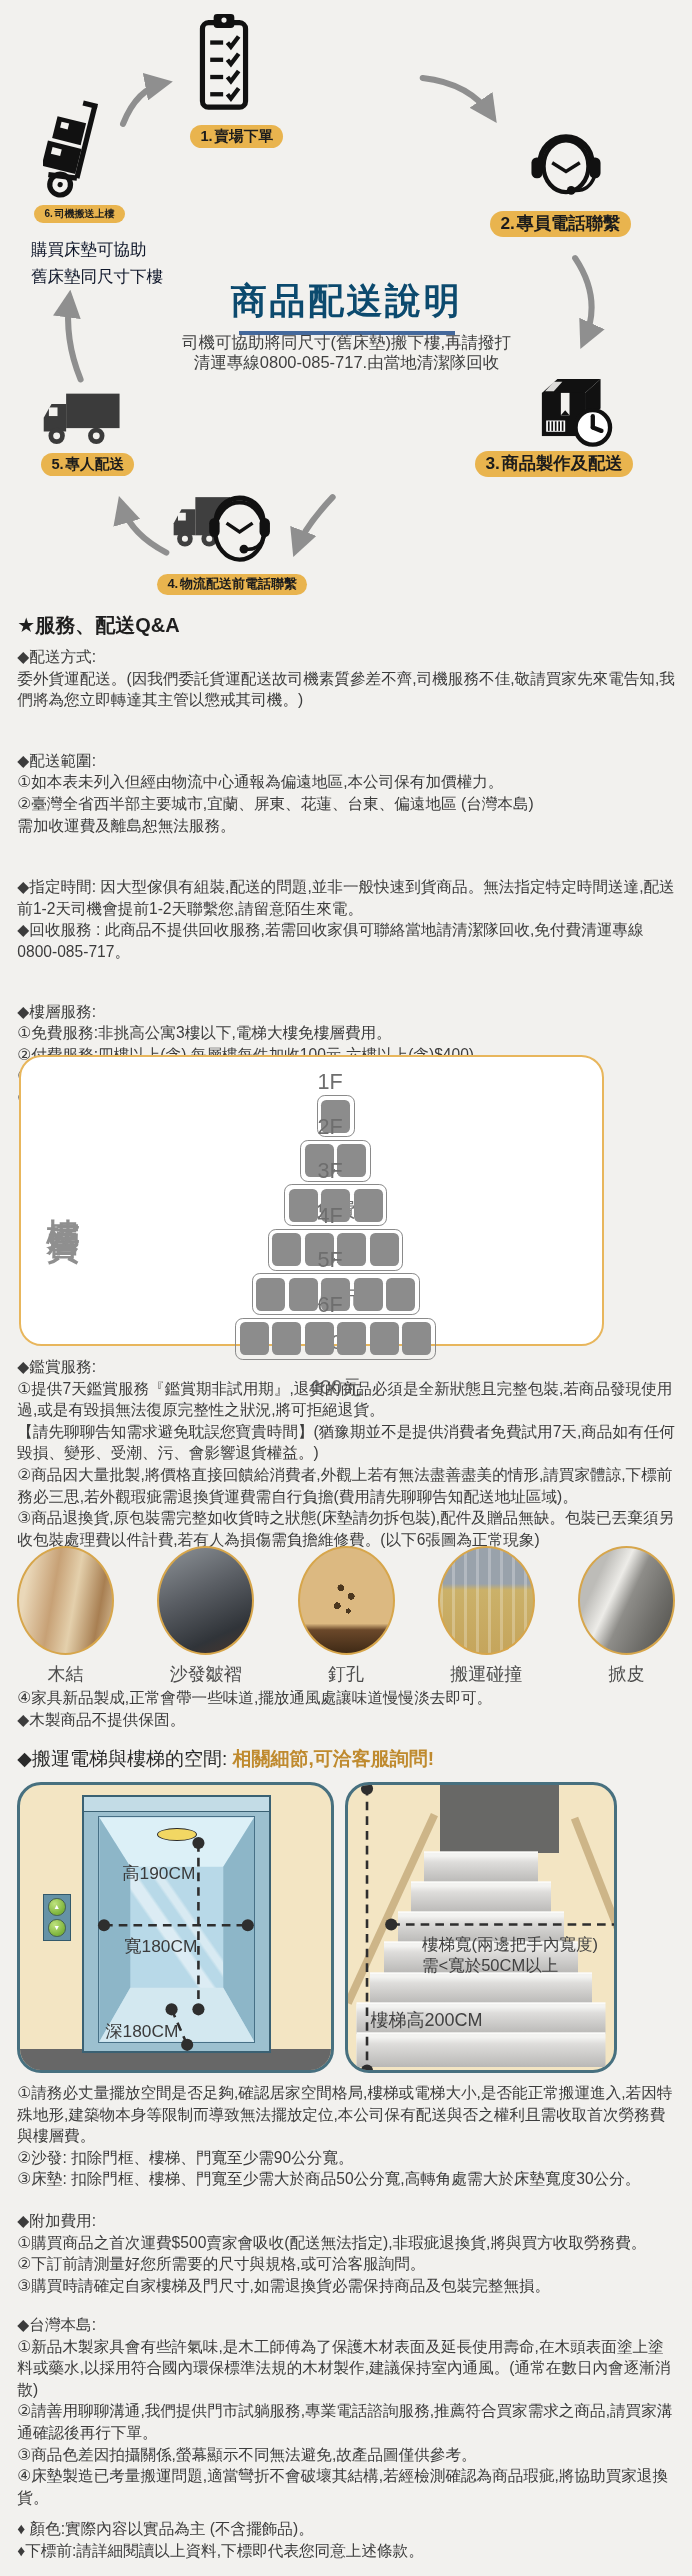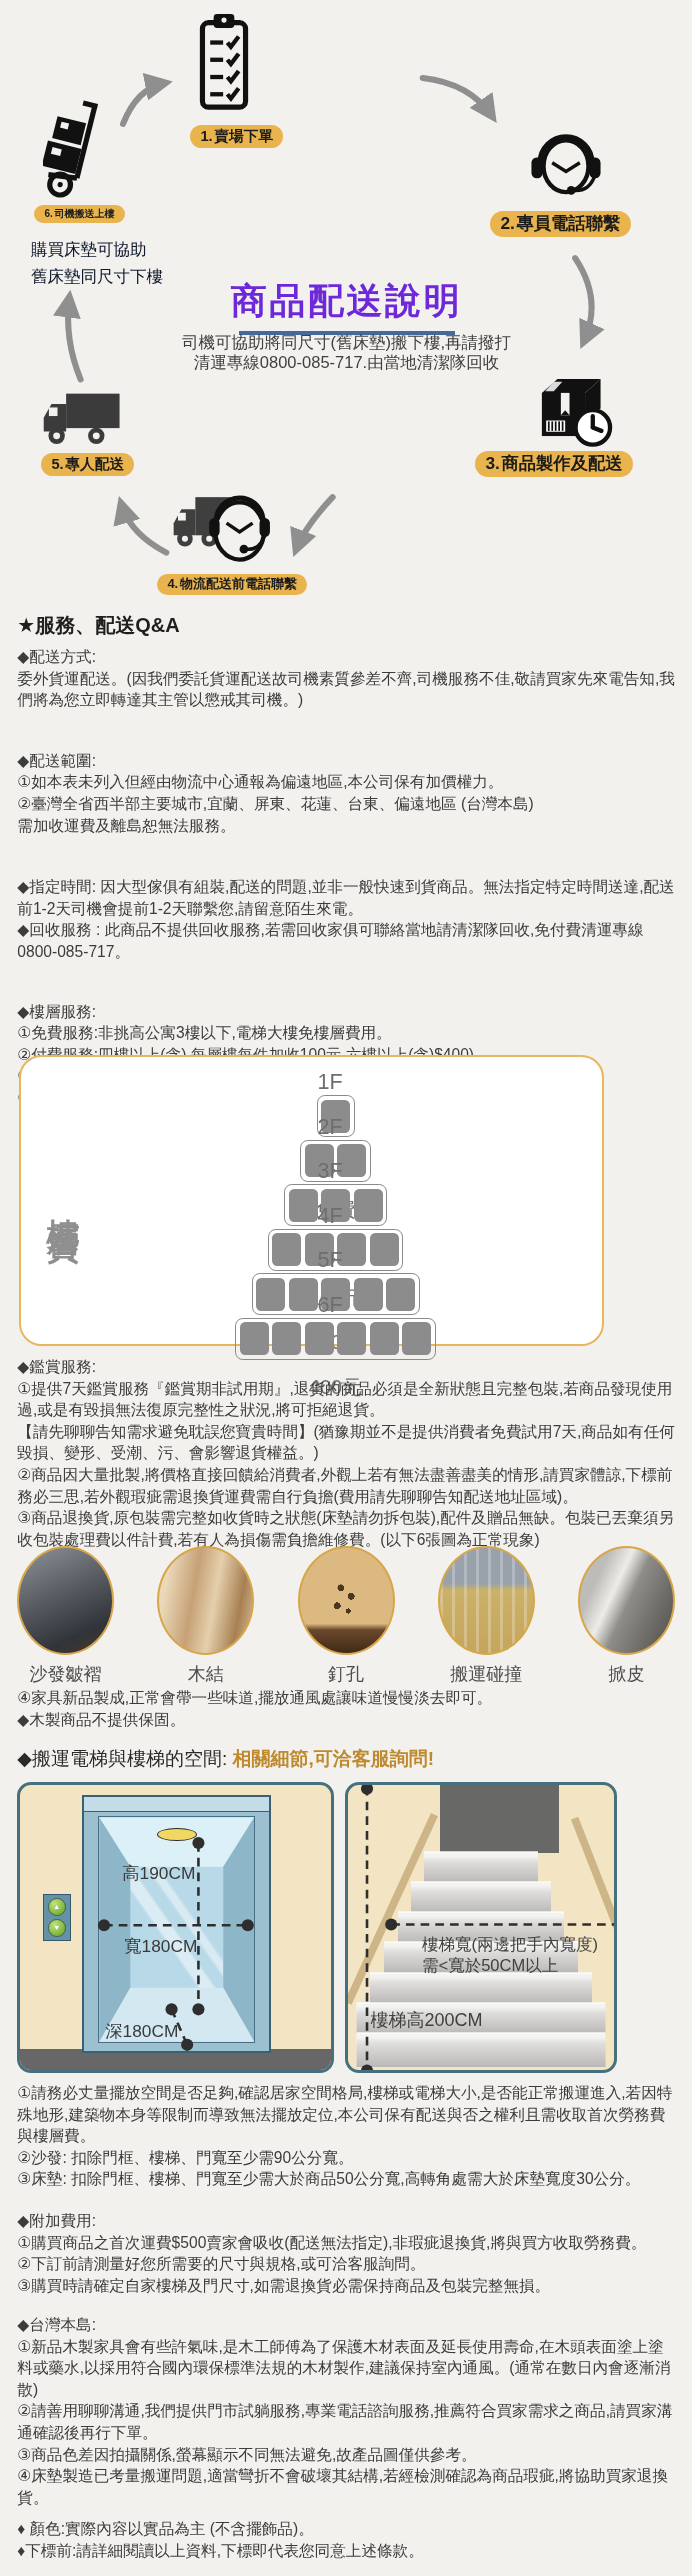--- a/index.html
+++ b/index.html
@@ -6,21 +6,21 @@
   .canvas{position:relative;width:693px;height:2576px;background:#f2f1ee;margin:0 auto;
     font-family:"Liberation Sans","DejaVu Sans",sans-serif;color:#3c3c3c;overflow:hidden;}
   
   .badge{position:absolute;background:#e9b44e;border-radius:14px;padding:2.6px 10.4px 3.5px;
     white-space:nowrap;color:#1c1c1c;line-height:1.15;}
   .badge .num{font-weight:bold;margin-right:1.7px;}
   .badge .lbl{font-weight:600;}
   .step-note{position:absolute;font-size:16.5px;color:#0f172a;white-space:nowrap;}
   .flow-arrows{position:absolute;left:0;top:0;width:693px;height:615px;pointer-events:none;}
   .main-title{position:absolute;left:0;top:277px;width:693px;text-align:center;}
-  .main-title h1{margin:0;font-size:36px;font-weight:bold;color:#6d28d9;letter-spacing:2.6px;}
+  .main-title h1{margin:0;font-size:36px;font-weight:bold;color:#0c4a6e;letter-spacing:2.6px;}
   .title-underline{width:216px;height:3.5px;background:#44699c;margin:5.2px auto 0;}
   .subtitle{position:absolute;left:0;top:332px;width:693px;text-align:center;
     font-size:16.5px;color:#3f3f3f;line-height:20px;}
   
   .sect{position:absolute;left:17.3px;width:660px;font-size:15.6px;line-height:21.6px;color:#3c3c3c;}
   .sect p{margin:0;}
   .qa-heading{font-size:20px;font-weight:bold;color:#1f1f1f;}
   .gap{height:9.5px;}
   
   .floor-box{position:absolute;left:19px;top:1055px;width:585px;height:291px;background:#ffffff;
@@ -58,21 +58,21 @@
   .ph-peel{background:linear-gradient(115deg,#bdbcb8 22%,#edece8 38%,#8e8d89 52%,#6f6e6a 74%,#55544f 95%);}
   .ph-staple{background:linear-gradient(90deg,#5c5c5a 0 16%,#9c9c9a 19%,#d6d5d2 34%,#c9c8c5 100%);}
   .staple-mark{position:absolute;right:21px;top:48px;width:6px;height:14px;background:#8a8a84;
     border:0.9px solid #55554f;border-radius:1.7px;}
   
   .space-head{position:absolute;left:17.3px;top:1746px;font-size:19px;white-space:nowrap;}
   .space-head .black{color:#2a2a2a;font-weight:normal;}
   .space-head .orange{color:#bf8a2e;font-weight:bold;}
   
   .panel{position:absolute;top:1782px;height:291px;background:#f3e5c3;border:3.5px solid #47707f;
-    border-radius:14px;box-sizing:border-box;overflow:hidden;}
+    border-radius:24px;box-sizing:border-box;overflow:hidden;}
   .panel.elev{left:17.3px;width:317px;}
   .panel.stair{left:345px;width:272px;}
   .elev-floorstrip{position:absolute;left:0;right:0;bottom:0;height:21px;background:#676767;}
   .door{position:absolute;left:62px;top:10.4px;width:189px;height:258px;background:#9cc0cf;
     border:2.6px solid #3a6173;box-sizing:border-box;}
   .door-lintel{position:absolute;left:0;right:0;top:0;height:14px;background:#c3dce6;border-bottom:1.7px solid #3a6173;}
   .door-inner{position:absolute;left:14px;right:14px;top:19px;bottom:8.7px;background:#b8d9e8;border:1.7px solid #477086;overflow:hidden;}
   .ceil{position:absolute;inset:0;background:#dcf0f7;clip-path:polygon(0 0,100% 0,80% 22%,20% 22%);}
   .wall-l{position:absolute;inset:0;background:#8db6c8;clip-path:polygon(0 0,20% 22%,20% 76%,0 100%);}
   .wall-r{position:absolute;inset:0;background:#8db6c8;clip-path:polygon(100% 0,100% 100%,80% 76%,80% 22%);}
@@ -324,26 +324,26 @@
   <div class="sect" style="top:1356px">
     <p>◆鑑賞服務:</p>
     <p>①提供7天鑑賞服務『鑑賞期非試用期』,退貨的商品必須是全新狀態且完整包裝,若商品發現使用過,或是有毀損無法復原完整性之狀況,將可拒絕退貨。</p>
     <p>【請先聊聊告知需求避免耽誤您寶貴時間】(猶豫期並不是提供消費者免費試用7天,商品如有任何毀損、變形、受潮、污、會影響退貨權益。)</p>
     <p>②商品因大量批製,將價格直接回饋給消費者,外觀上若有無法盡善盡美的情形,請買家體諒,下標前務必三思,若外觀瑕疵需退換貨運費需自行負擔(費用請先聊聊告知配送地址區域)。</p>
     <p>③商品退換貨,原包裝需完整如收貨時之狀態(床墊請勿拆包裝),配件及贈品無缺。包裝已丟棄須另收包裝處理費以件計費,若有人為損傷需負擔維修費。(以下6張圖為正常現象)</p>
   </div>
 
   <div class="ovals">
     <div class="oval-item">
+      <div class="oval ph-woodknot"></div>
+      <div class="oval-label">木結</div>
+    </div>
+    <div class="oval-item">
       <div class="oval ph-sofa"></div>
       <div class="oval-label">沙發皺褶</div>
-    </div>
-    <div class="oval-item">
-      <div class="oval ph-woodknot"></div>
-      <div class="oval-label">木結</div>
     </div>
     <div class="oval-item">
       <div class="oval ph-nail"></div>
       <div class="oval-label">釘孔</div>
     </div>
     <div class="oval-item">
       <div class="oval ph-bump"></div>
       <div class="oval-label">搬運碰撞</div>
     </div>
     <div class="oval-item">

